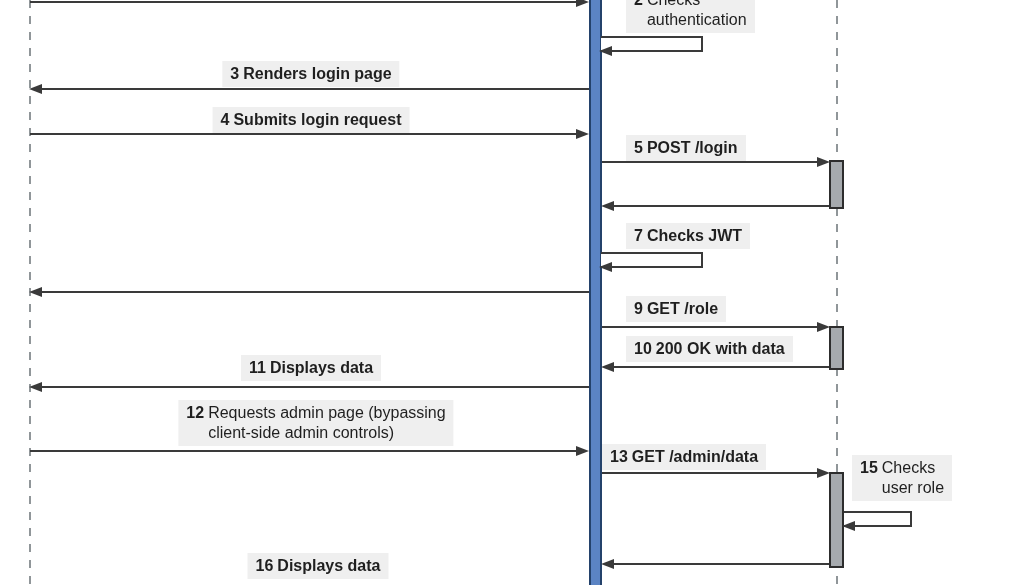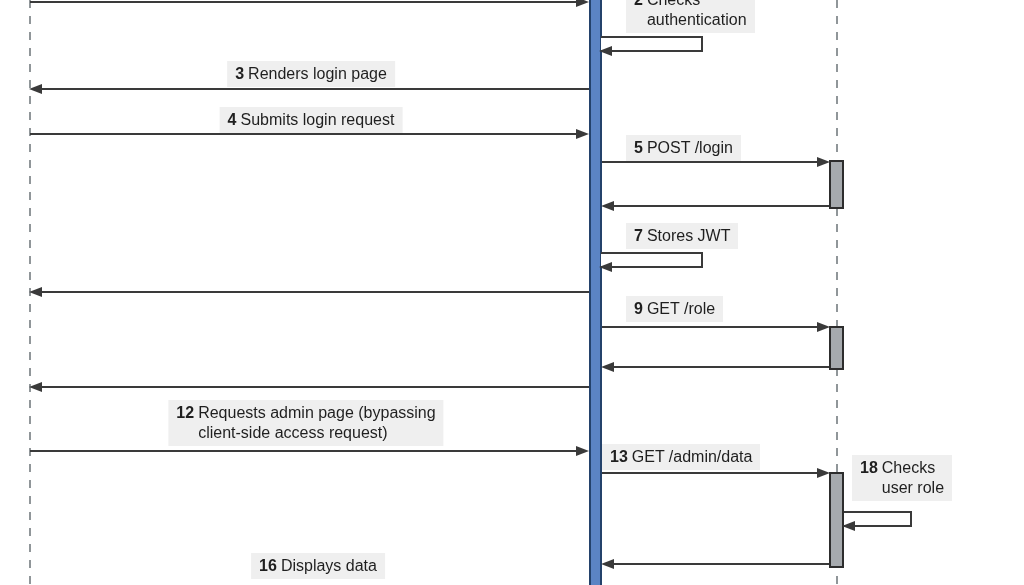--- a/index.html
+++ b/index.html
@@ -24,21 +24,21 @@
     border-top:5px solid transparent; border-bottom:5px solid transparent;}
   .head.r{border-left:13px solid var(--line);}
   .head.l{border-right:13px solid var(--line);}
   .selfbox{position:absolute; box-sizing:border-box; background:#fff;
     border:2px solid var(--line); border-left:none; z-index:3;}
   .lbl{
     position:absolute; z-index:5; background:var(--label-bg); color:var(--label-fg);
     font-size:16px; line-height:20px; padding:3px 8px; white-space:nowrap;
   }
   .lbl .num{font-weight:bold; vertical-align:top; margin-right:4px;}
-  .lbl .txt{vertical-align:top;}
+  .lbl .txt{vertical-align:top;font-weight:bold;}
   .lbl .txt2{display:inline-block; vertical-align:top;}
   .lbl.center{transform:translateX(-50%);}
 </style>
 </head>
 <body>
 
 <div class="stage">
 
   <div class="lifeline" style="left:29px"></div>
   <div class="lifeline" style="left:836px"></div>
@@ -73,54 +73,60 @@
   <div class="lbl" style="left:626px; top:135px">
     <span class="num">5</span><span class="txt">POST /login</span>
   </div>
   <div class="line" style="left:601px; top:161px; width:216px"></div>
   <div class="head r" style="left:817px; top:157px"></div>
 
   <div class="line" style="left:614px; top:205px; width:215px"></div>
   <div class="head l" style="left:601px; top:201px"></div>
 
   <div class="lbl" style="left:626px; top:223px">
-    <span class="num">7</span><span class="txt">Stores JWT</span>
+    <span class="num">7</span><span class="txt">Checks JWT</span>
   </div>
   <div class="selfbox" style="left:601px; top:252px; width:102px; height:16px"></div>
   <div class="head l" style="left:599px; top:262px"></div>
 
   <div class="line" style="left:42px; top:291px; width:547px"></div>
   <div class="head l" style="left:29px; top:287px"></div>
 
   <div class="lbl" style="left:626px; top:296px">
     <span class="num">9</span><span class="txt">GET /role</span>
   </div>
   <div class="line" style="left:601px; top:326px; width:216px"></div>
   <div class="head r" style="left:817px; top:322px"></div>
 
+  <div class="lbl" style="left:626px; top:336px">
+    <span class="num">10</span><span class="txt">200 OK with data</span>
+  </div>
   <div class="line" style="left:614px; top:366px; width:215px"></div>
   <div class="head l" style="left:601px; top:362px"></div>
 
+  <div class="lbl center" style="left:311px; top:355px">
+    <span class="num">11</span><span class="txt">Displays data</span>
+  </div>
   <div class="line" style="left:42px; top:386px; width:547px"></div>
   <div class="head l" style="left:29px; top:382px"></div>
 
-  <div class="lbl center" style="left:306px; top:400px">
-    <span class="num">12</span><span class="txt2"><span>Requests admin page (bypassing</span><br><span>client-side access request)</span></span>
+  <div class="lbl center" style="left:316px; top:400px">
+    <span class="num">12</span><span class="txt2"><span>Requests admin page (bypassing</span><br><span>client-side admin controls)</span></span>
   </div>
   <div class="line" style="left:30px; top:450px; width:546px"></div>
   <div class="head r" style="left:576px; top:446px"></div>
 
   <div class="lbl" style="left:602px; top:444px">
     <span class="num">13</span><span class="txt">GET /admin/data</span>
   </div>
   <div class="line" style="left:601px; top:472px; width:216px"></div>
   <div class="head r" style="left:817px; top:468px"></div>
 
   <div class="lbl" style="left:852px; top:455px">
-    <span class="num">18</span><span class="txt2"><span>Checks</span><br><span>user role</span></span>
+    <span class="num">15</span><span class="txt2"><span>Checks</span><br><span>user role</span></span>
   </div>
   <div class="selfbox" style="left:844px; top:511px; width:68px; height:16px"></div>
   <div class="head l" style="left:842px; top:521px"></div>
 
   <div class="line" style="left:614px; top:563px; width:215px"></div>
   <div class="head l" style="left:601px; top:559px"></div>
 
   <div class="lbl center" style="left:318px; top:553px">
     <span class="num">16</span><span class="txt">Displays data</span>
   </div>

